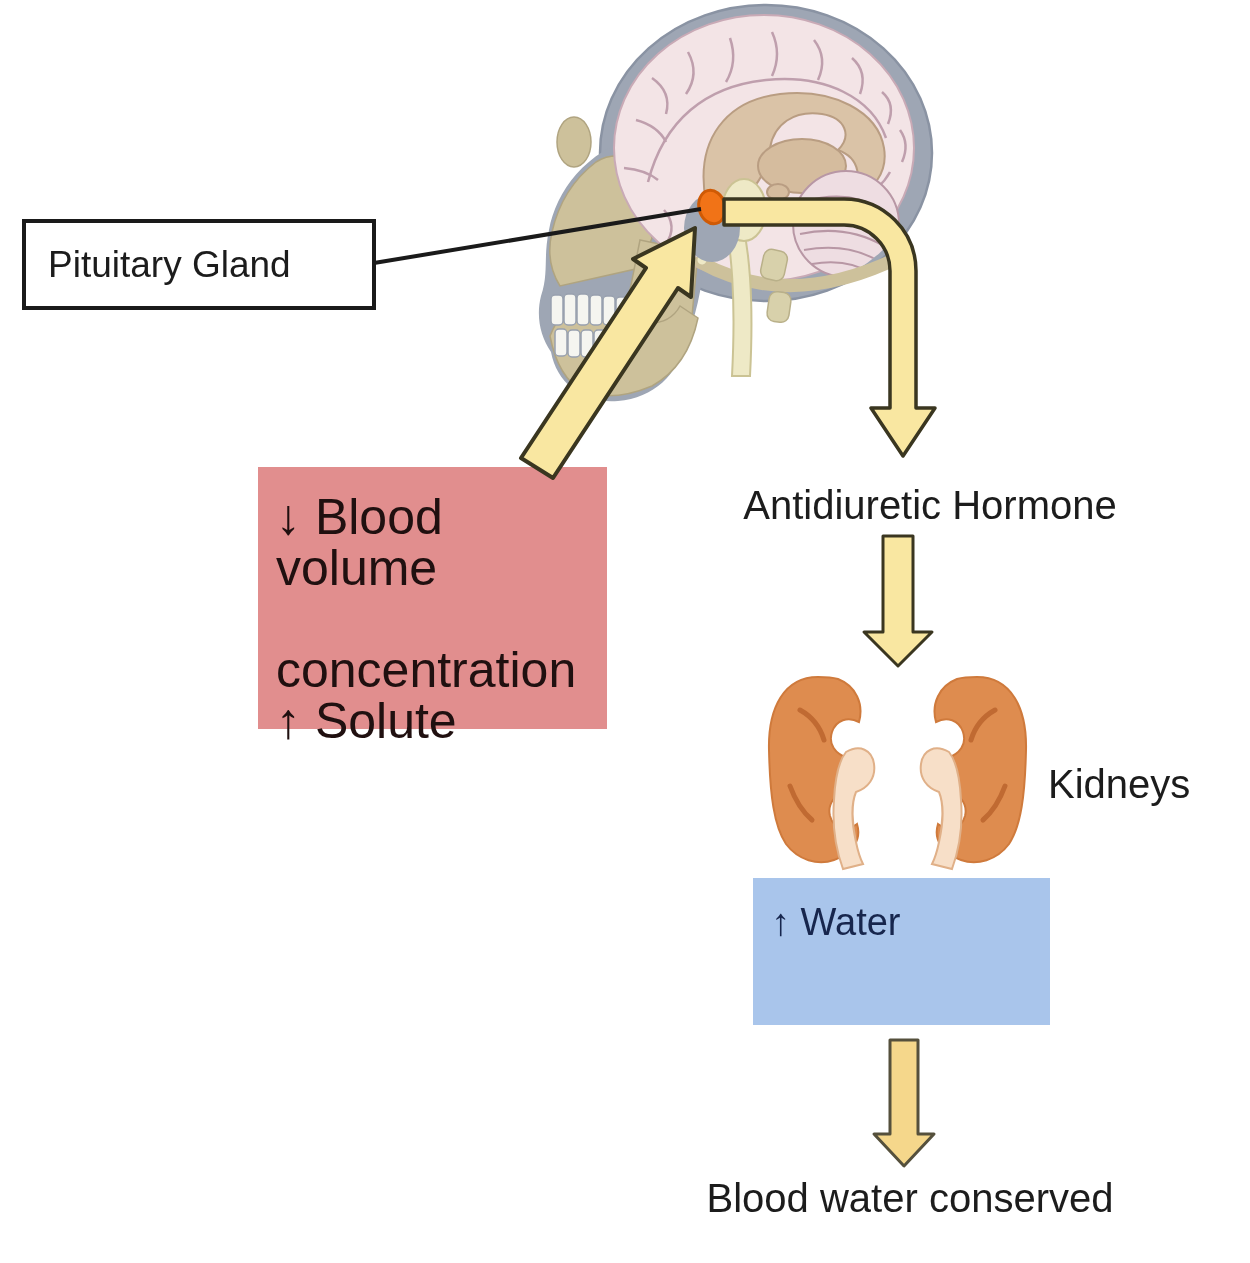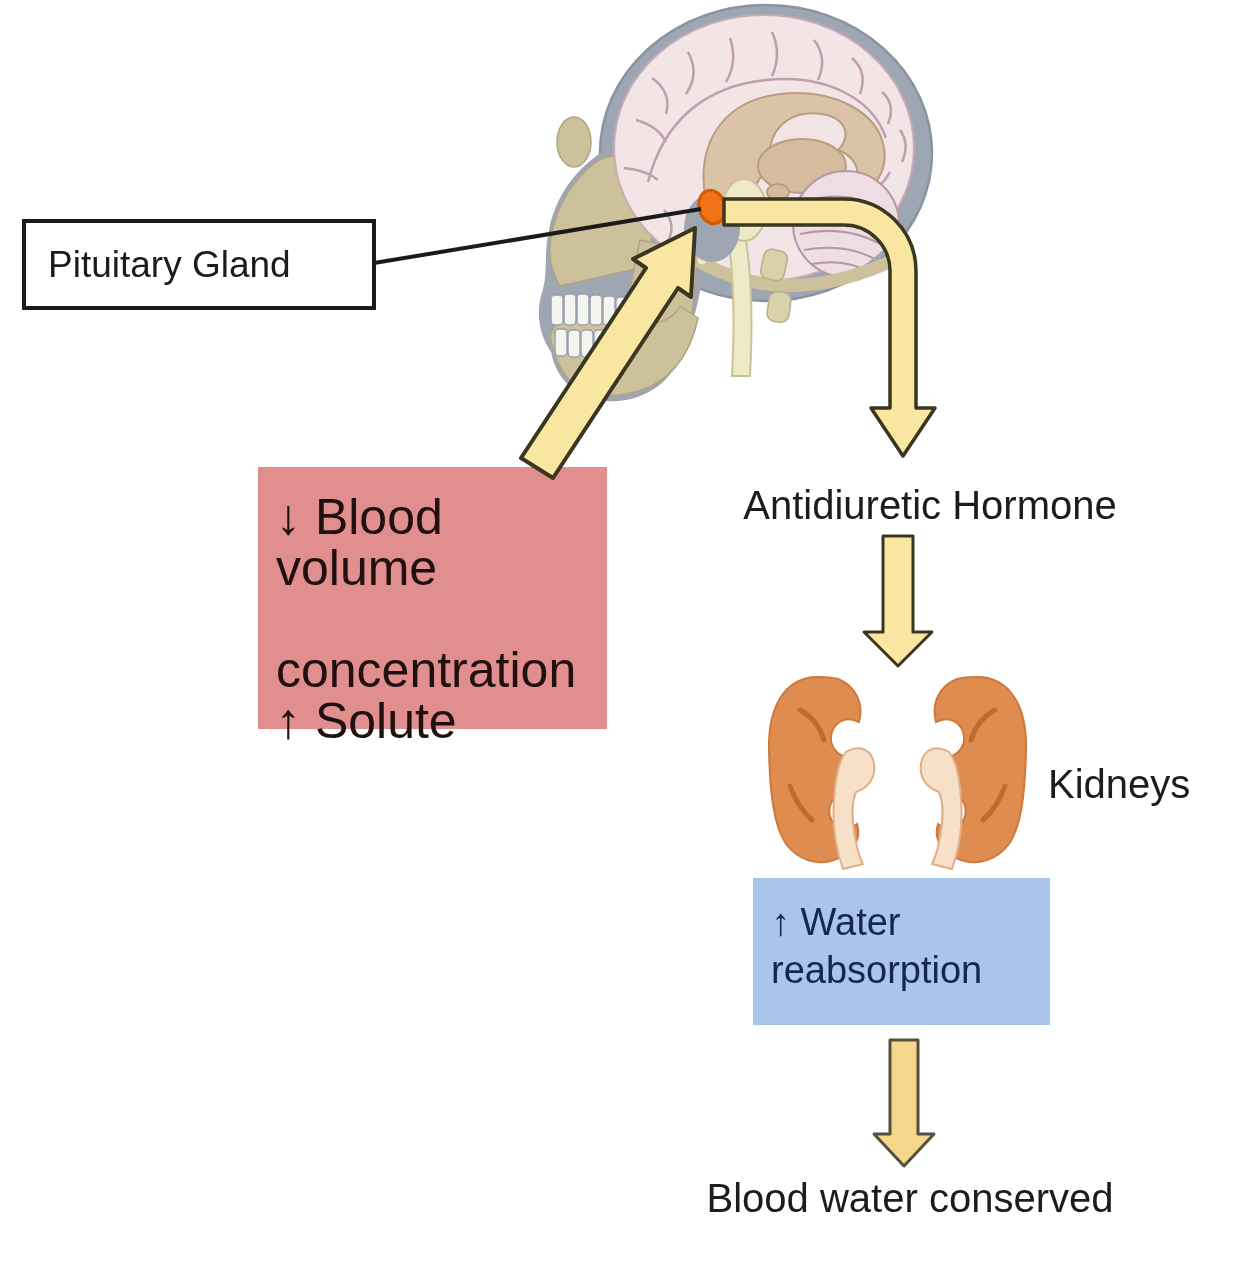--- a/index.html
+++ b/index.html
@@ -46,21 +46,20 @@
 
   <div class="box stimulus-box">
     <div>↓ Blood volume</div>
     <div class="spacer"></div>
     <div>concentration</div>
     <div>↑ Solute</div>
   </div>
 
   <div class="box effect-box">
     <div>↑ Water</div>
-    <div>reabsorption</div>
   </div>
 
   <div class="label kidneys-label">Kidneys</div>
   <div class="label hormone-label">Antidiuretic Hormone</div>
   <div class="label outcome-label">Blood water conserved</div>
 
   <svg class="art" viewBox="0 0 1250 1263">
     <defs>
       <clipPath id="craniumClip">
           <ellipse cx="766" cy="153" rx="160" ry="142"></ellipse>

